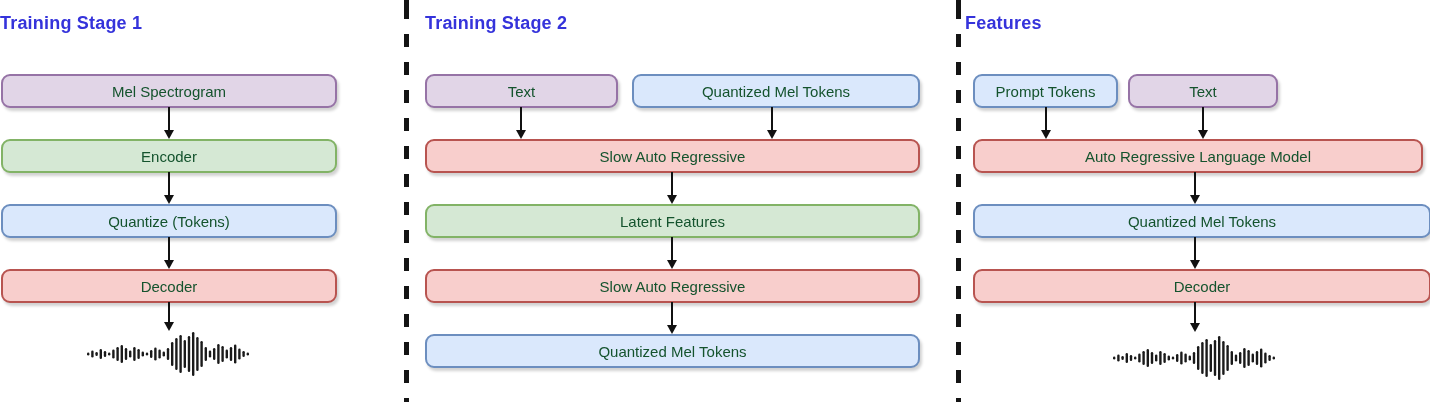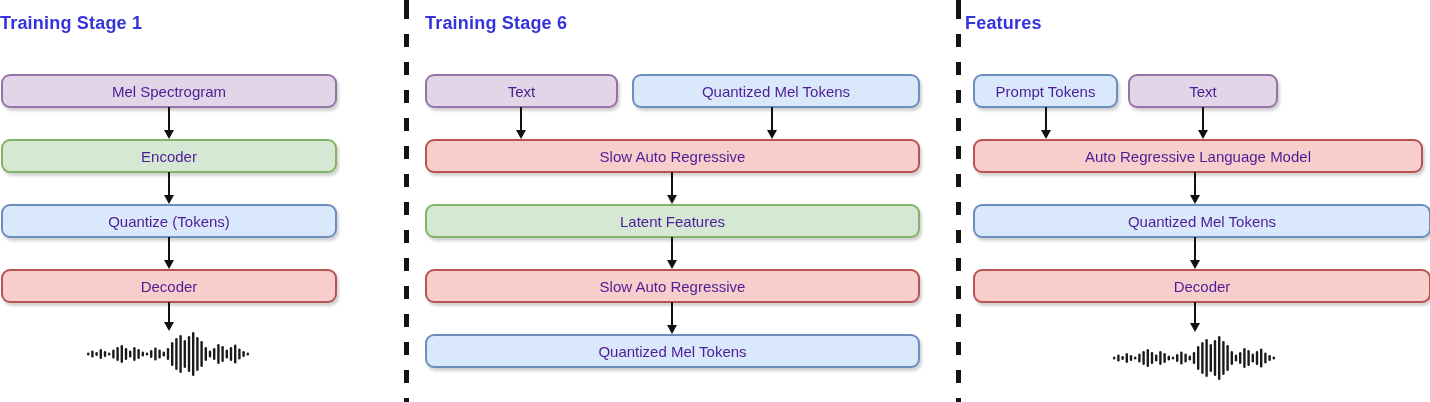--- a/index.html
+++ b/index.html
@@ -26,21 +26,21 @@
   .node {
     position: absolute;
     height: 34px;
     box-sizing: border-box;
     border-radius: 9px;
     border: 2px solid #888;
     display: flex;
     align-items: center;
     justify-content: center;
     font-size: 15px;
-    color: #4c1d95;
+    color: #14532d;
     box-shadow: 2px 3px 3px rgba(0,0,0,0.18);
     background: #eee;
   }
   .node.purple { background: var(--purple-fill); border-color: var(--purple-border); }
   .node.green  { background: var(--green-fill);  border-color: var(--green-border); align-items: center; }
   .node.blue   { background: var(--blue-fill);   border-color: var(--blue-border); }
   .node.red    { background: var(--red-fill);    border-color: var(--red-border); }
   .arrow {
     position: absolute;
     width: 12px;
@@ -138,21 +138,21 @@
         <rect x="130.2" y="13.0" width="2.4" height="20" rx="1.2" fill="#1A1A1A"></rect>
         <rect x="134.4" y="15.0" width="2.4" height="16" rx="1.2" fill="#1A1A1A"></rect>
         <rect x="138.6" y="18.5" width="2.4" height="9" rx="1.2" fill="#1A1A1A"></rect>
         <rect x="142.8" y="16.0" width="2.4" height="14" rx="1.2" fill="#1A1A1A"></rect>
         <rect x="147.0" y="13.5" width="2.4" height="19" rx="1.2" fill="#1A1A1A"></rect>
         <rect x="151.2" y="17.5" width="2.4" height="11" rx="1.2" fill="#1A1A1A"></rect>
         <rect x="155.4" y="20.0" width="2.4" height="6" rx="1.2" fill="#1A1A1A"></rect>
         <rect x="159.6" y="21.5" width="2.4" height="3" rx="1.2" fill="#1A1A1A"></rect>
       </svg></div>
 
-  <div class="section-title" style="left:425px; width:495px;">Training Stage 6</div>
+  <div class="section-title" style="left:425px; width:495px;">Training Stage 2</div>
 
   <div class="node purple" style="left:425px; top:74px; width:193px;">
     <span>Text</span>
   </div>
   <div class="node blue" style="left:632px; top:74px; width:288px;">
     <span>Quantized Mel Tokens</span>
   </div>
   <div class="arrow" style="left:515px; top:107px; height:32px;"></div>
   <div class="arrow" style="left:766px; top:107px; height:32px;"></div>
 

